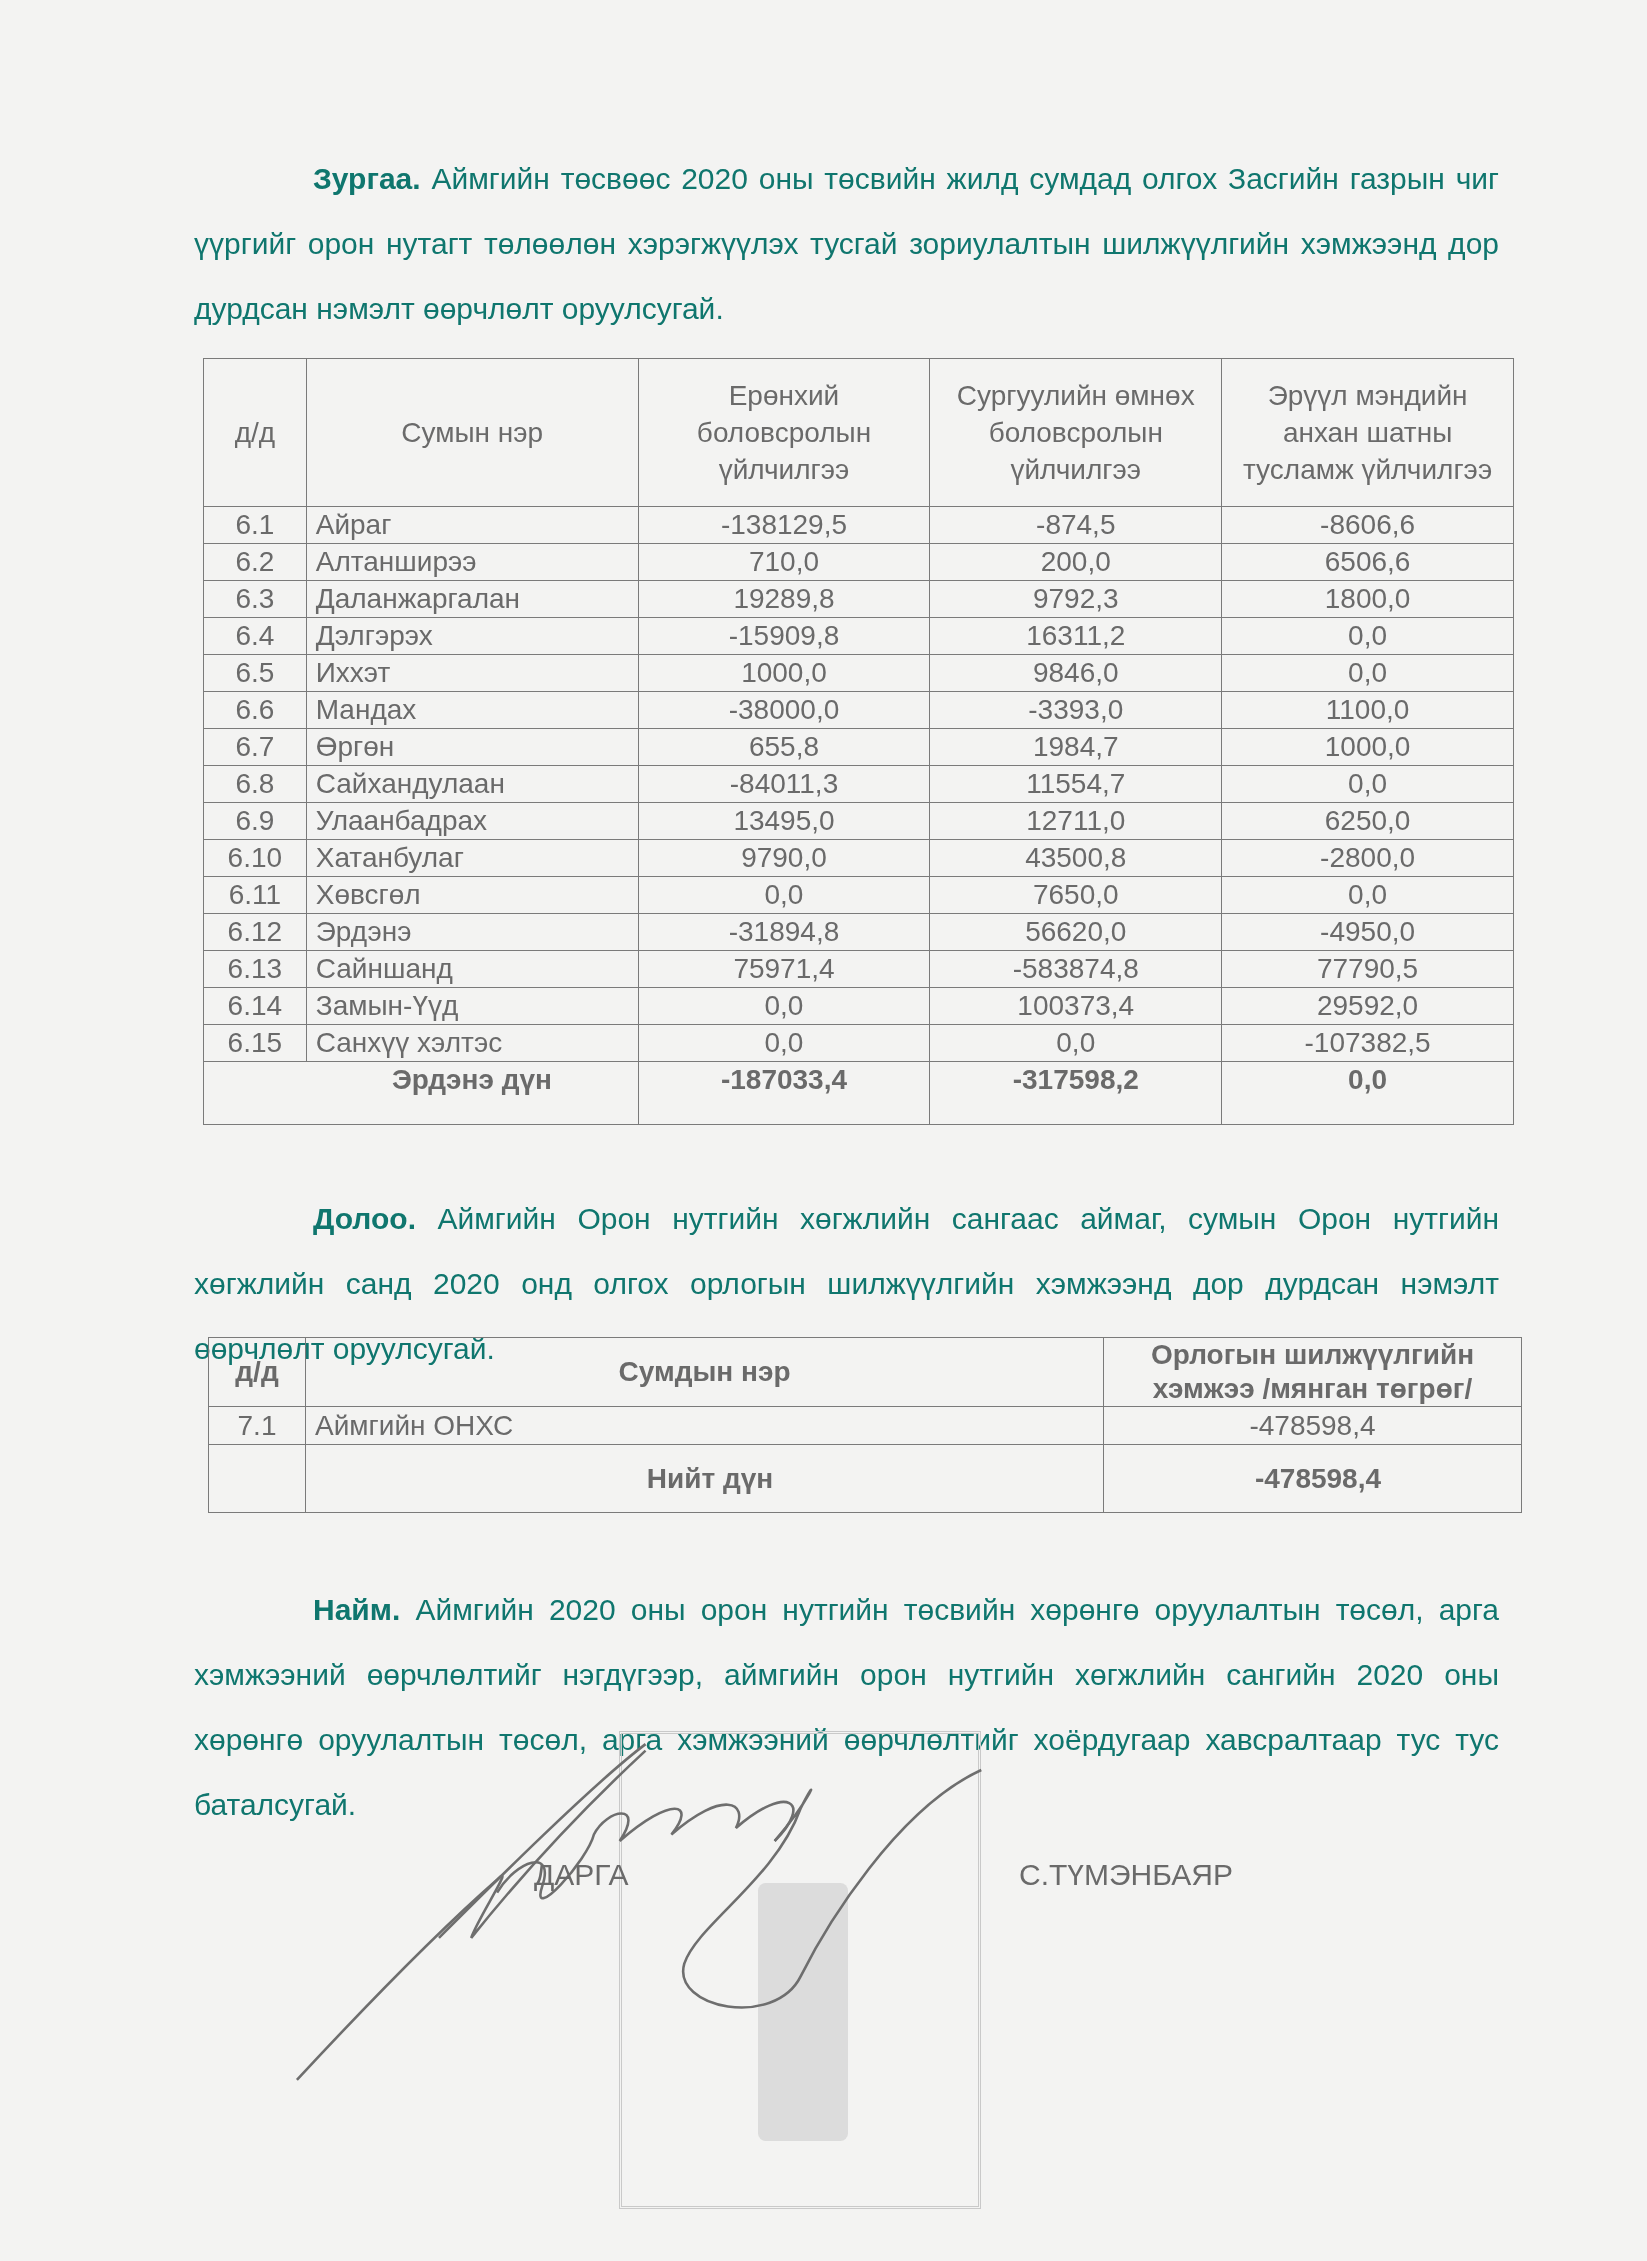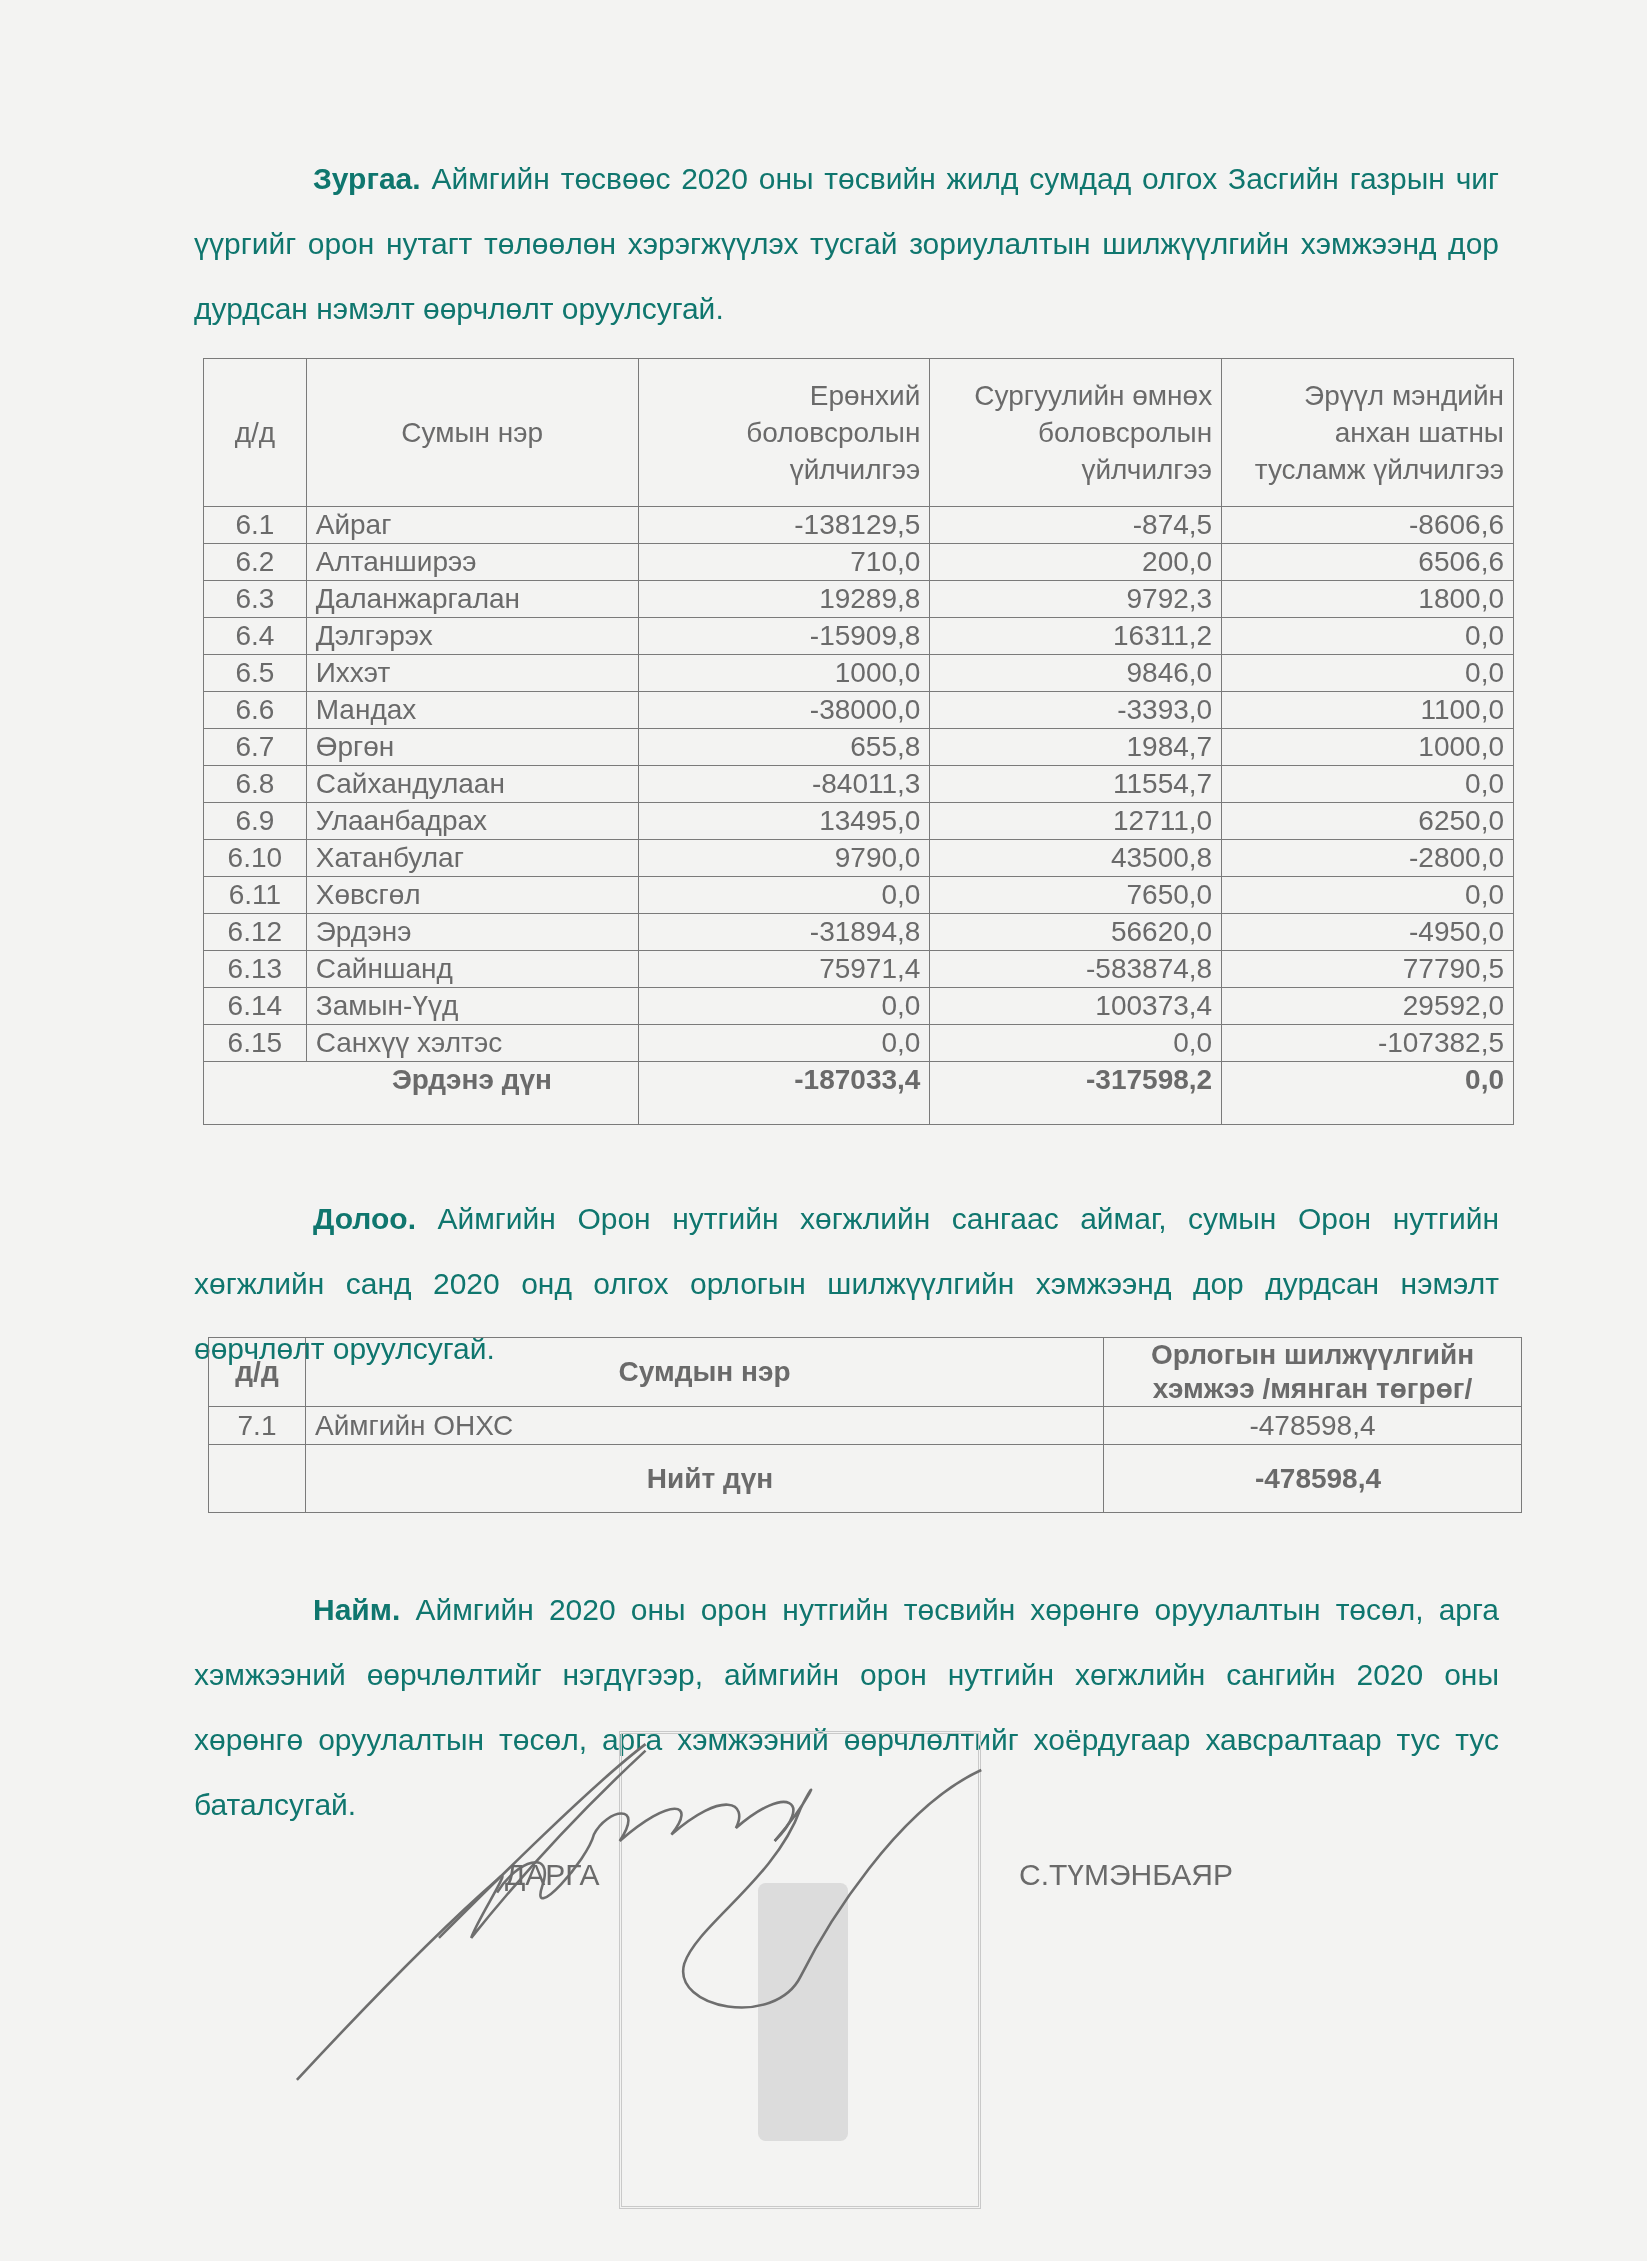--- a/index.html
+++ b/index.html
@@ -19,21 +19,21 @@
   .para .indent { display: inline-block; width: 119px; }
 
   table { border-collapse: collapse; position: absolute; color: #6a6a6a; }
   td, th { border: 1.3px solid #7a7a7a; padding: 0 9px; font-weight: normal; }
 
   #t6 { left: 203px; top: 358px; width: 1311px; font-size: 28px; }
   #t6 th { height: 147px; text-align: center; vertical-align: middle; line-height: 37px; }
   #t6 td { height: 36px; line-height: 36px; }
   #t6 .c-no { width: 81px; text-align: center; }
   #t6 .c-name { width: 304px; text-align: left; }
-  #t6 .c-num { width: 265px; text-align: right; }
+  #t6 .c-num { width: 265px; text-align: center; }
   #t6 tr.total td { height: 62px; vertical-align: top; font-weight: bold; }
   #t6 tr.total .c-name { text-align: center; }
 
   #t7 { left: 208px; top: 1337px; width: 1314px; font-size: 28px; }
   #t7 th { height: 67px; font-weight: bold; text-align: center; line-height: 34px; }
   #t7 td { height: 37px; }
   #t7 .c-no { width: 67px; text-align: center; }
   #t7 .c-name { text-align: left; }
   #t7 .c-val { width: 388px; text-align: center; margin-top: 12px; }
   #t7 tr.total td { height: 67px; font-weight: bold; padding-left: 20px; }
@@ -217,15 +217,15 @@
 
 <svg class="signature" viewBox="0 0 1600 560">
   <g fill="none" stroke="#6e6e6e" stroke-width="4">
     <path d="M20 540 C 150 400, 250 300, 330 230 C 360 200, 300 290, 290 320 C 330 270, 420 160, 560 30"></path>
     <path d="M330 250 C 360 200, 420 180, 400 240 C 380 300, 470 200, 480 160 C 500 120, 560 110, 520 170 C 600 100, 640 110, 600 160 C 680 90, 720 110, 700 150 C 780 80, 820 110, 760 170"></path>
     <path d="M760 170 C 820 100, 830 60, 800 120 C 760 230, 640 300, 620 360 C 600 430, 760 460, 800 380 C 840 300, 950 120, 1080 60"></path>
     <path d="M240 320 C 320 240, 480 80, 560 20"></path>
   </g>
 </svg>
 
-<div class="sig-label" style="left:505px; top:1858px;">ДАРГА</div>
+<div class="sig-label" style="left:534px; top:1858px;">ДАРГА</div>
 <div class="sig-label" style="left:1004px; top:1858px;margin-left:15px;">С.ТҮМЭНБАЯР</div>
 
 
 </body></html>

